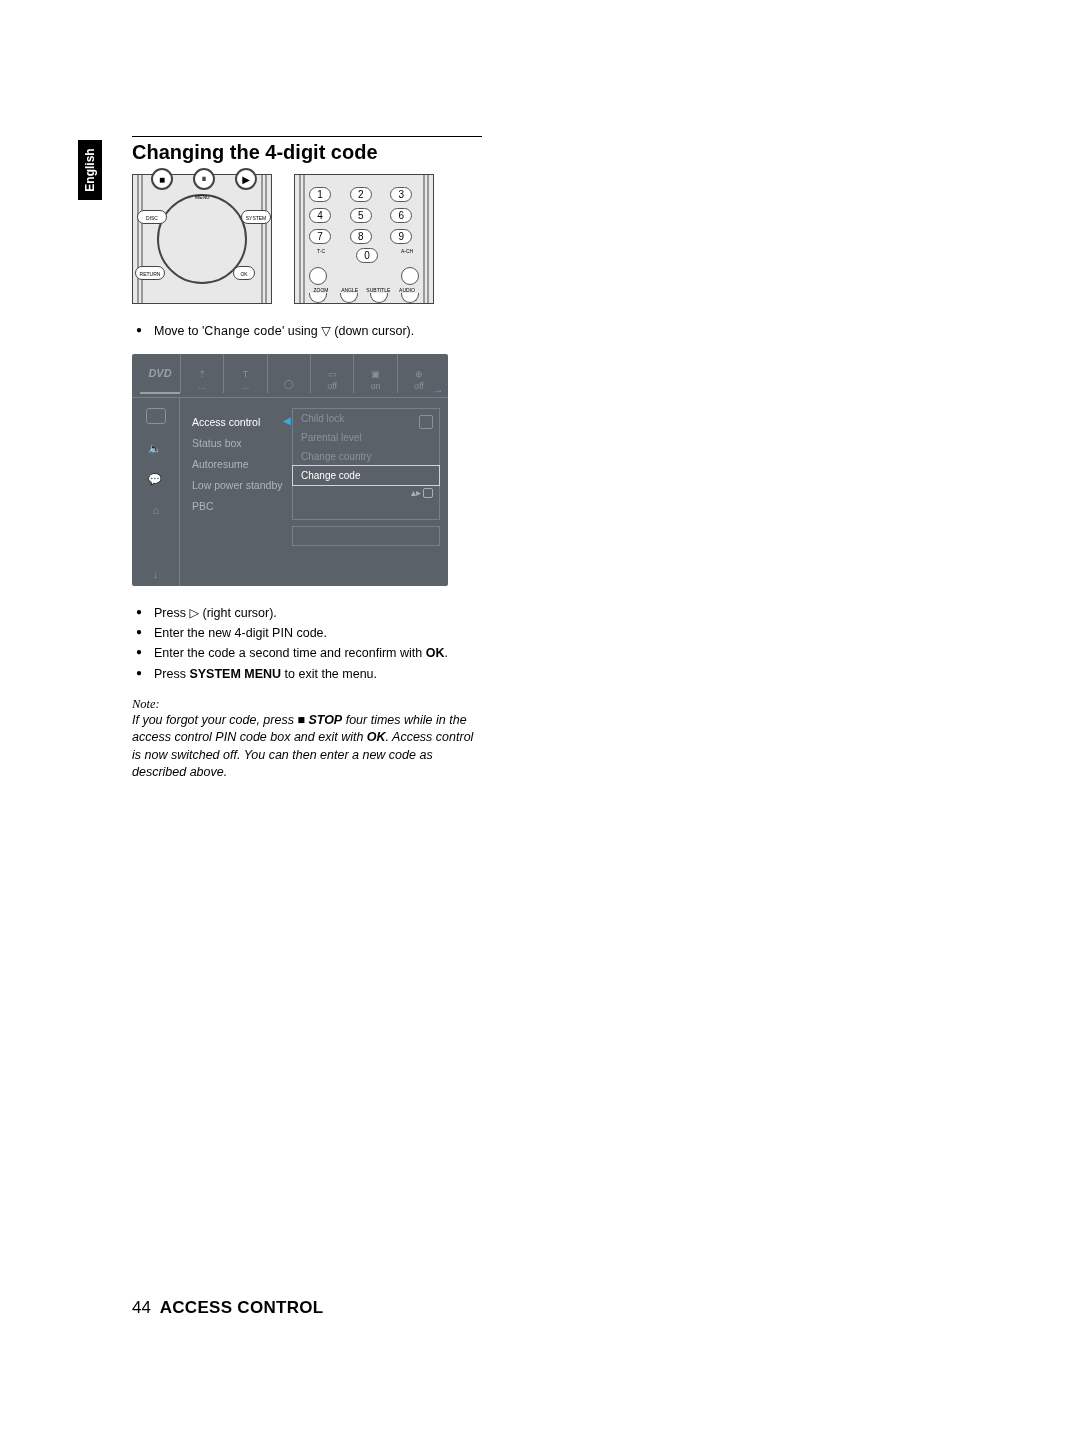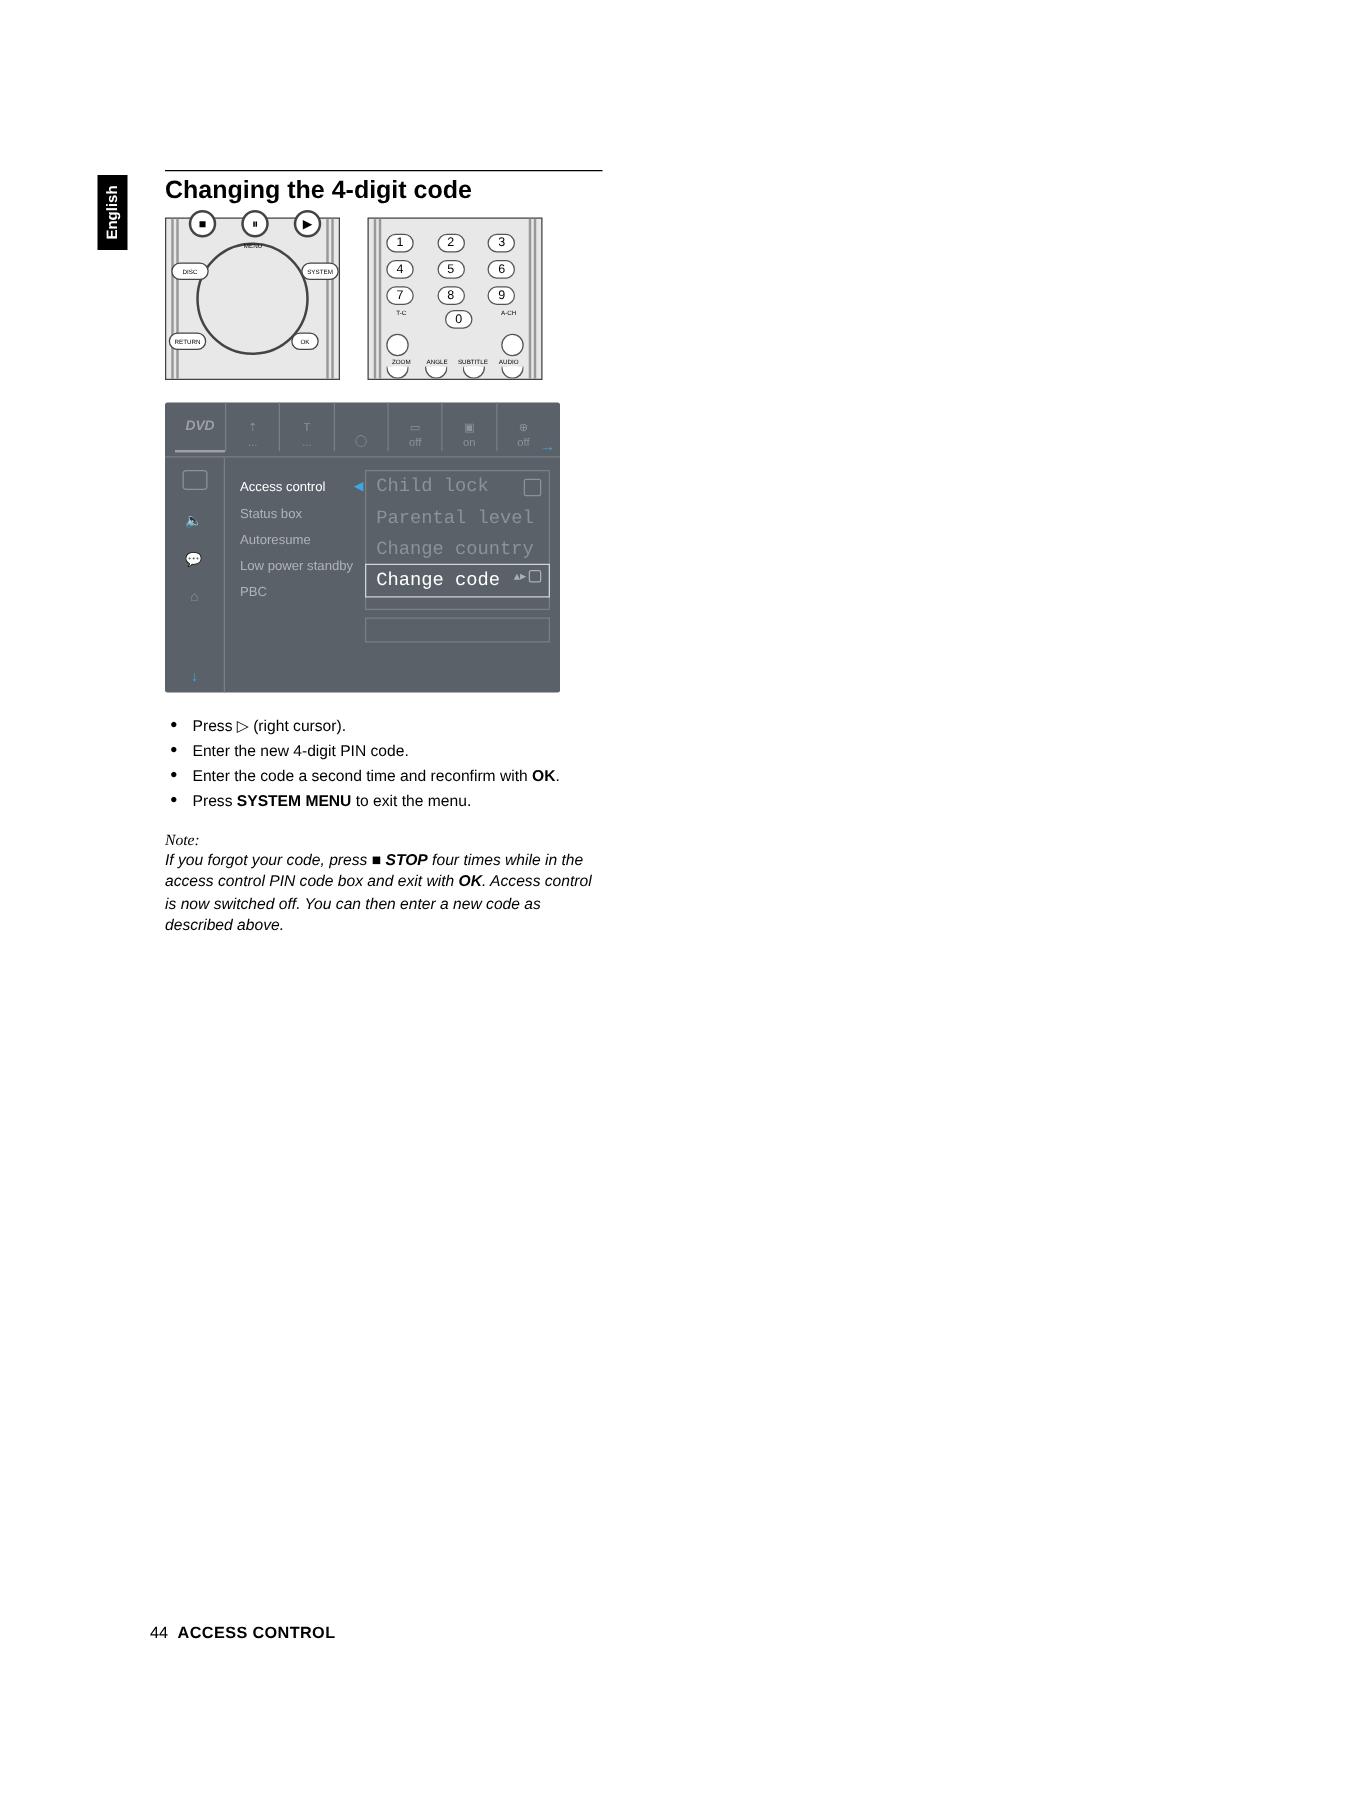--- a/index.html
+++ b/index.html
@@ -97,33 +97,33 @@
   .osd .tabcell { border-left: 1px solid #787f86; display: flex; flex-direction: column; align-items: center; justify-content: flex-end; padding-bottom: 2px; gap: 2px; font-size: 9px; color: #8b9298; }
   .osd .arrow { position: absolute; right: 4px; top: 28px; color: #3fa6e6; font-size: 12px; }
   .osd .body { display: flex; height: 188px; }
   .osd .leftcol { width: 48px; border-right: 1px solid #787f86; display: flex; flex-direction: column; align-items: center; padding-top: 10px; gap: 18px; color: #8b9298; position: relative; }
   .osd .leftcol .licon { width: 20px; height: 16px; border: 1.5px solid #8b9298; border-radius: 3px; }
   .osd .darrow { position: absolute; bottom: 6px; color: #3fa6e6; font-size: 11px; }
   .osd .midcol { width: 112px; padding: 18px 8px 8px 12px; display: flex; flex-direction: column; gap: 9px; font-size: 10.5px; }
   .osd .midcol .sel { color: #fff; }
   .osd .rightcol { flex: 1; padding: 10px 8px 40px 0; position: relative; }
   .osd .rlist { border: 1px solid #787f86; height: 112px; position: relative; }
-  .osd .ritem { padding: 4px 8px; font-size: 15px; color: #8b9298; position: relative; font-family: Liberation Mono, monospace; }
+  .osd .ritem { padding: 4px 8px; font-size: 10px; color: #8b9298; position: relative; }
   .osd .ritem.selected { border: 1px solid #cfd4d9; color: #fff; margin: -1px; }
   .osd .larrow { position: absolute; left: -10px; top: 6px; color: #3fa6e6; font-size: 10px; }
   .osd .lockico { position: absolute; right: 6px; top: 6px; width: 14px; height: 14px; border: 1px solid #8b9298; border-radius: 2px; }
   .osd .sideico { position: absolute; right: 6px; top: 78px; font-size: 10px; color: #a9afb5; display: flex; align-items: center; gap: 2px; }
   .osd .emptybox { border: 1px solid #787f86; height: 20px; margin-top: 6px; }
 
   .note { font-size: 12.5px; margin-top: 6px; }
   .note .hdr { font-style: italic; font-family: Liberation Serif, serif; }
   .note .body { font-style: italic; line-height: 1.4; }
 
   .footer {
-    position: absolute; left: 120px; top: 1298px; font-size: 13px;
+    position: absolute; left: 132px; top: 1298px; font-size: 17px;
   }
   .footer .num { font-weight: normal; margin-right: 4px; }
   .footer .sec { font-weight: bold; letter-spacing: 0.3px; }
 </style>
 </head>
 <body>
 
 <div class="lang-tab">
     <span>English</span>
   </div>
@@ -185,20 +185,21 @@
       <div class="row6">
         <div class="halfc"></div>
         <div class="halfc"></div>
         <div class="halfc"></div>
         <div class="halfc"></div>
       </div>
     </div>
   </div>
 
   <ul class="steps">
+    <li><span>Move to '</span><span class="osdword">Change code</span><span>' using ▽ (down cursor).</span></li>
   </ul>
 
   <div class="osd">
     <div class="topbar">
       <div class="dvd">DVD</div>
       <div class="tabcells">
         <div class="tabcell">
             <span>⇡</span>
             <span>...</span>
           </div>

